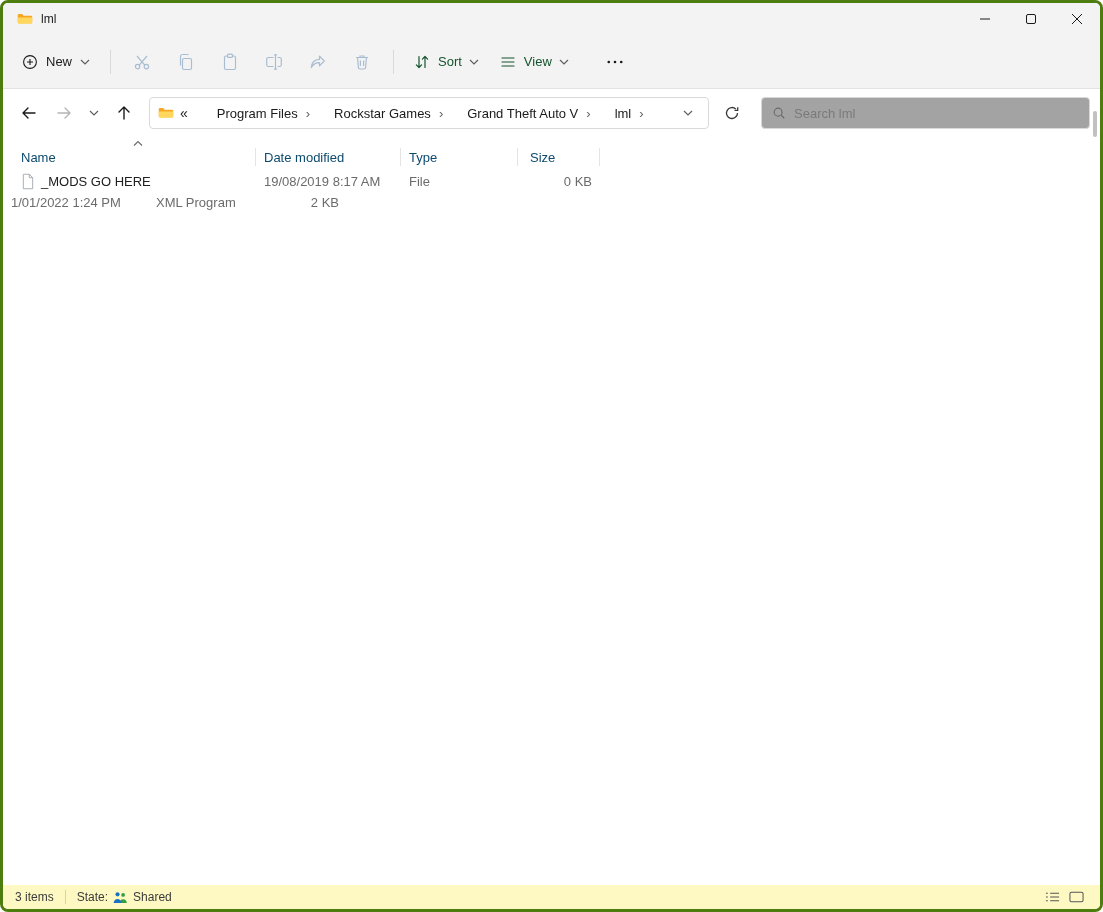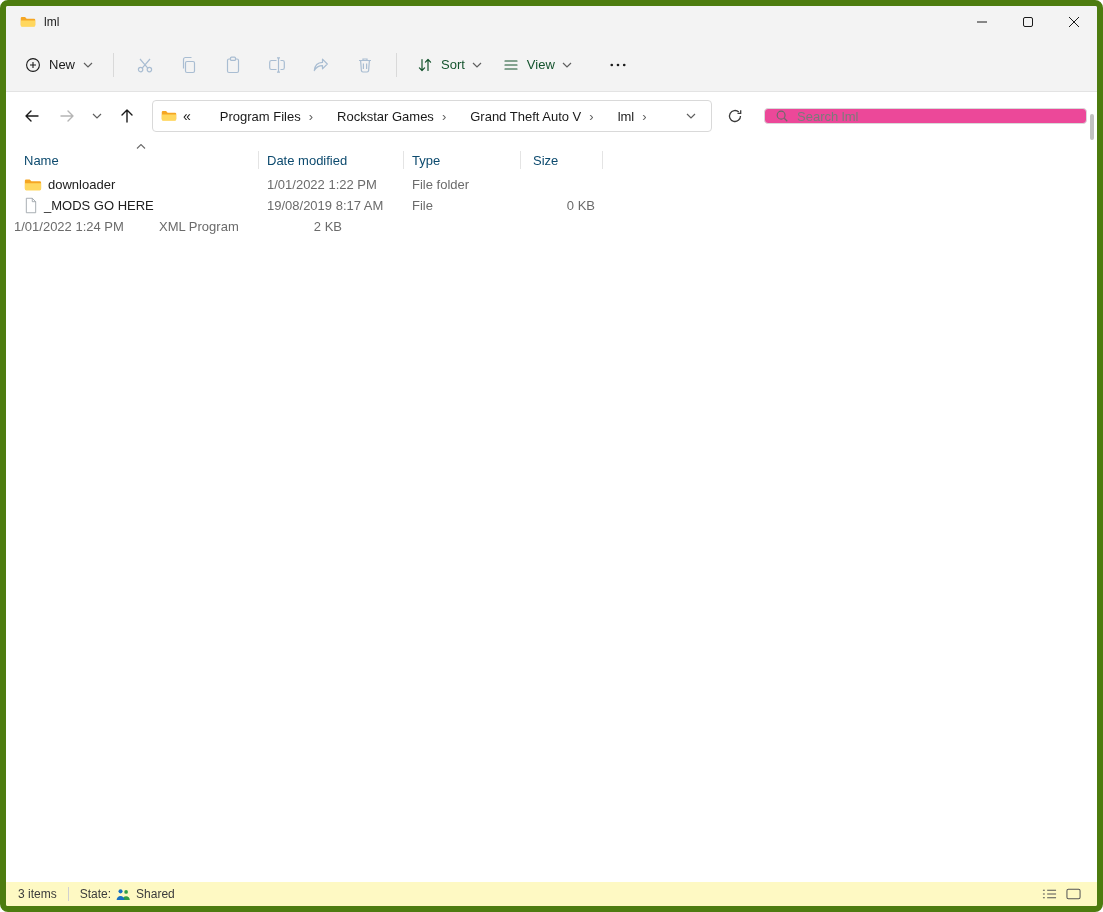--- a/index.html
+++ b/index.html
@@ -3,21 +3,21 @@
 <meta charset="utf-8">
 <style>
   * { margin:0; padding:0; box-sizing:border-box; }
   html,body { width:1103px; height:912px; }
   body {
     font-family:"Liberation Sans","DejaVu Sans",sans-serif;
     font-size:13px; color:#1a1a1a; background:#fff; overflow:hidden;
   }
   .window {
     width:1103px; height:912px; display:flex; flex-direction:column;
-    background:#fff; border:6px solid #4d7c0f; border-radius:8px; overflow:hidden;
+    background:#fff; border:3px solid #4d7c0f; border-radius:8px; overflow:hidden;
     position:relative;
   }
 
   
   .title-bar {
     height:32px; background:#f3f3f3; display:flex; align-items:center;
     flex:0 0 auto;
   }
   .title-left { display:flex; align-items:center; gap:8px; padding-left:14px; flex:1; }
   .title-text { font-size:12px; color:#1a1a1a; }
@@ -65,22 +65,22 @@
     height:32px; flex:0 0 560px; margin-left:6px; border:1px solid #d9d9d9; border-radius:4px;
     display:flex; align-items:center; padding:0 8px; background:#fff;
   }
   .crumb-collapsed { padding:0 6px; font-size:14px; color:#1a1a1a; }
   .crumb { padding:0 7px; color:#1a1a1a; white-space:nowrap;margin-left:16px; }
   .crumb-sep { color:#5f5f5f; font-size:13px; padding:0 1px; }
   .addr-spacer { flex:1; }
   .addr-drop { width:24px; height:24px; display:flex; align-items:center; justify-content:center; border:none; background:transparent; color:#5f5f5f; }
   .refresh-btn { width:32px; height:32px; display:flex; align-items:center; justify-content:center; border:none; background:transparent; color:#3a3a3a; margin-left:4px; }
   .search-box {
-    height:16px; flex:1; margin-left:10px; border:1px solid #d9d9d9; border-radius:4px;
-    display:flex; align-items:center; padding:0 10px; background:#ec4899; gap:8px;
+    height:32px; flex:1; margin-left:10px; border:1px solid #d9d9d9; border-radius:4px;
+    display:flex; align-items:center; padding:0 10px; background:#a3a3a3; gap:8px;
   }
   .search-box svg { width:14px; height:14px; color:#6a6a6a; flex:0 0 auto; }
   .search-box input {
     border:none; outline:none; flex:1; font-family:inherit; font-size:13px; color:#1a1a1a; background:transparent;
   }
   .search-box input::placeholder { color:#7a7a7a; }
 
   
   .content { flex:1; background:#fff; position:relative; overflow:hidden; }
   .headers {
@@ -296,32 +296,20 @@
     <div class="headers">
       <svg class="sort-caret" viewBox="0 0 10 5">
           <path d="M1 4.5L5 .5l4 4" fill="none" stroke="currentColor" stroke-width="1.1"></path>
         </svg>
       <div class="hcell col-name">Name</div>
       <div class="hcell col-date">Date modified</div>
       <div class="hcell col-type">Type</div>
       <div class="hcell col-size">Size</div>
     </div>
 
-    <div class="row">
-      <div class="cell name">
-        <svg viewBox="0 0 20 16">
-            <path d="M1 3.5A1.5 1.5 0 0 1 2.5 2h4.2l2 2h9.8A1.5 1.5 0 0 1 20 5.5v7A1.5 1.5 0 0 1 18.5 14h-16A1.5 1.5 0 0 1 1 12.5z" fill="#f5a623" transform="scale(0.95)"></path>
-            <path d="M1 6h18v6.5A1.5 1.5 0 0 1 17.5 14h-15A1.5 1.5 0 0 1 1 12.5z" fill="#ffd75e"></path>
-          </svg>
-        <span>downloader</span>
-      </div>
-      <div class="cell date">1/01/2022 1:22 PM</div>
-      <div class="cell type">File folder</div>
-      <div class="cell size"></div>
-    </div>
 
     <div class="row">
       <div class="cell name">
         <svg viewBox="0 0 16 20" style="width:14px;height:17px">
             <path d="M2.5 1.5h7L13.5 5.5v13h-11z" fill="#fff" stroke="#9aa0a6" stroke-width="1"></path>
             <path d="M9.5 1.5v4h4" fill="none" stroke="#9aa0a6" stroke-width="1"></path>
           </svg>
         <span>_MODS GO HERE</span>
       </div>
       <div class="cell date">19/08/2019 8:17 AM</div>

